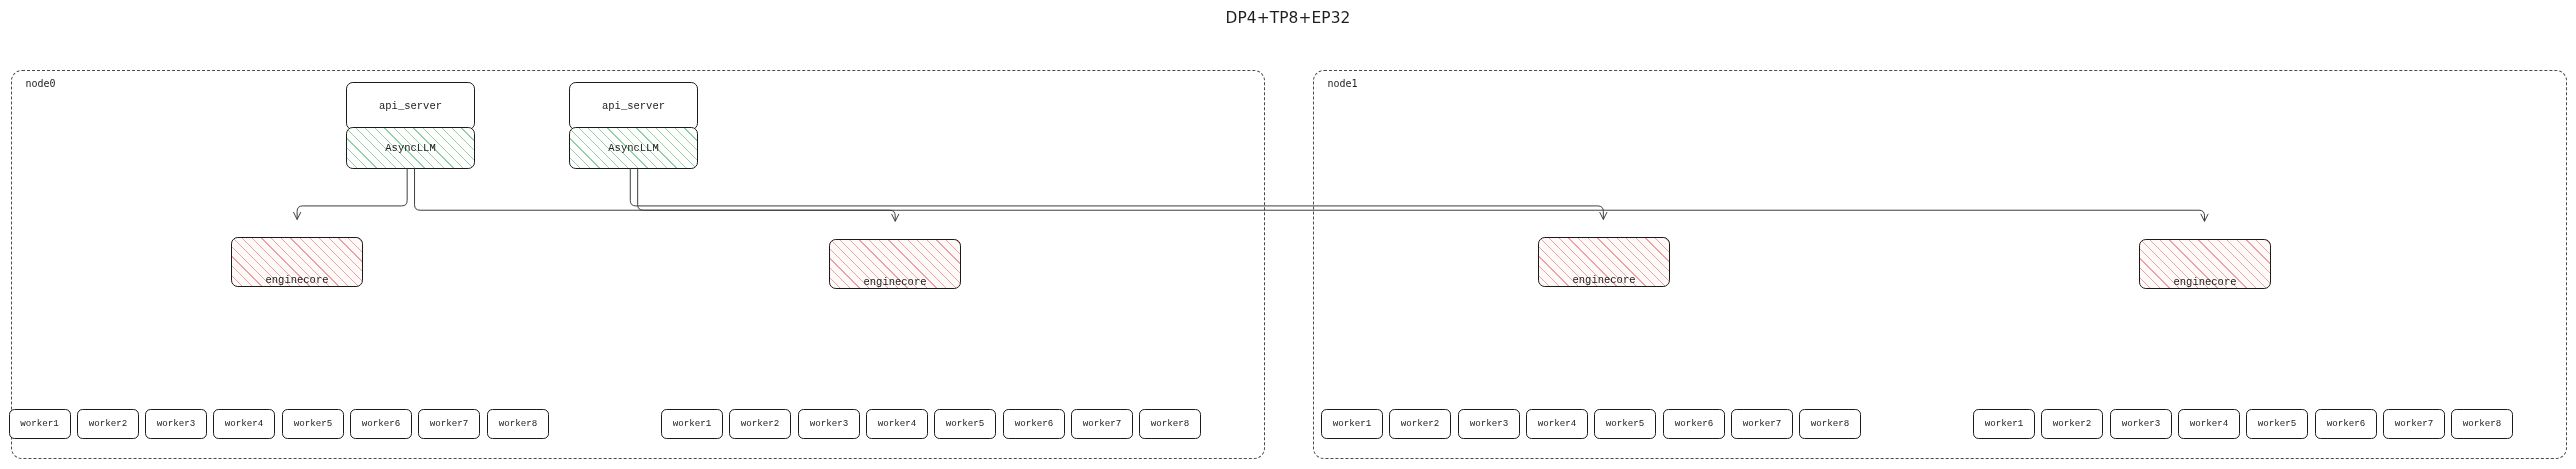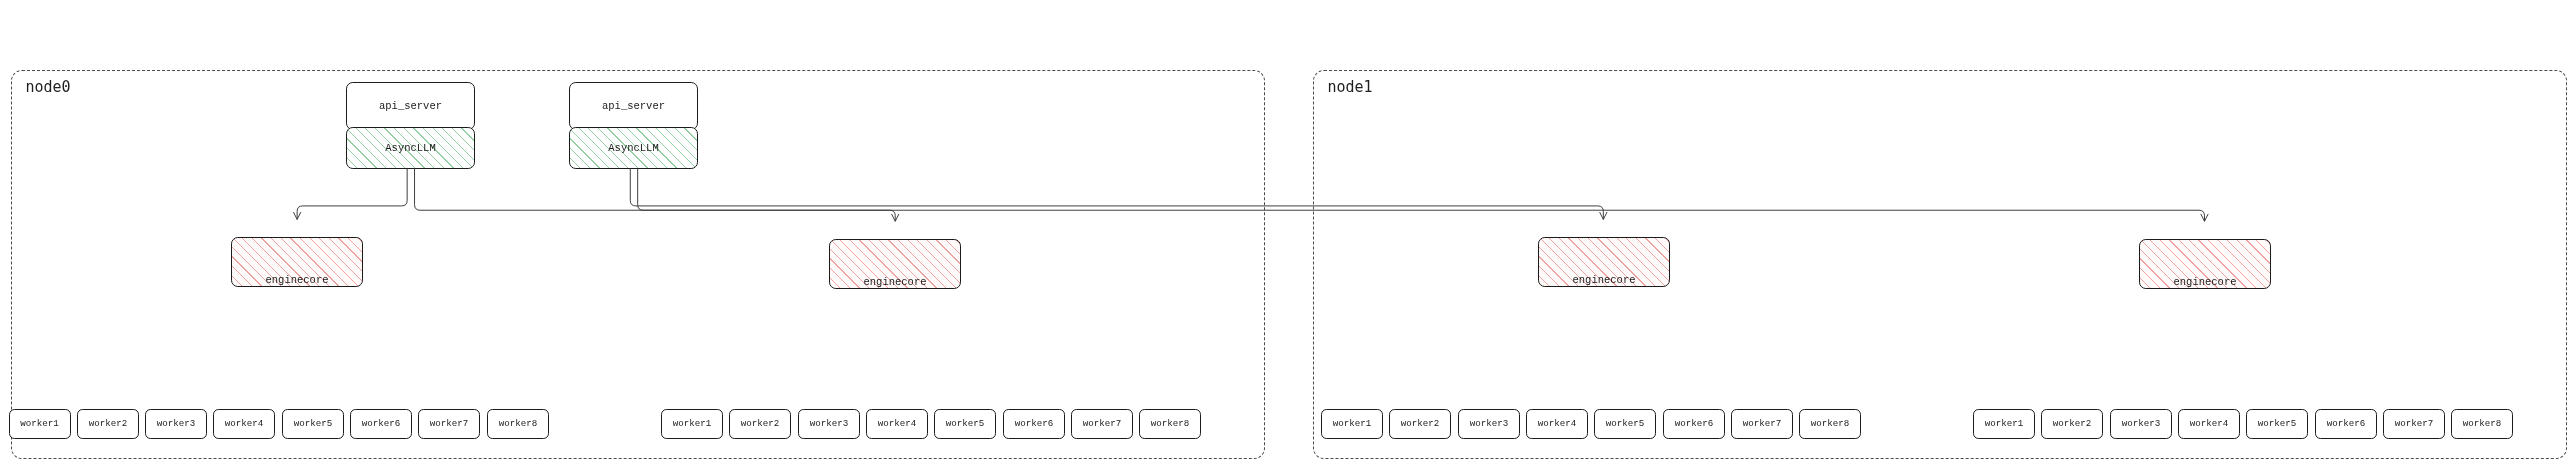--- a/index.html
+++ b/index.html
@@ -37,21 +37,21 @@
     position: absolute;
     border: 1.2px dashed #4a4a4a;
     border-radius: 11px;
     background: transparent;
     box-sizing: border-box;
   }
   .node-cluster-label {
     position: absolute;
     left: 13.5px;
     top: 7.4px;
-    font-size: 15px;
+    font-size: 10px;
     color: #1f1f1f;
     font-family: "DejaVu Sans Mono", monospace;
     white-space: nowrap;
   }
 
   
   .gbox {
     position: absolute;
     box-sizing: border-box;
     border: 1.2px solid #1b1b1b;
@@ -118,20 +118,21 @@
     fill: none;
     stroke: #3b3b3b;
     stroke-width: 1.6px;
   }
 </style>
 </head>
 <body>
 
 <div id="stage">
 
+  <div id="diagram-title">DP4+TP8+EP32</div>
 
   <div id="clusters">
       <div class="node-cluster" style="left: 11px; top: 70px; width: 1254px; height: 389px;">
         <div class="node-cluster-label">node0</div>
       </div>
       <div class="gbox box-apiserver" style="left: 346px; top: 82px; width: 129px; height: 48px;">
         <span>api_server</span>
       </div>
       <div class="gbox box-asyncllm" style="left: 346px; top: 127px; width: 129px; height: 42px;">
         <span>AsyncLLM</span>

